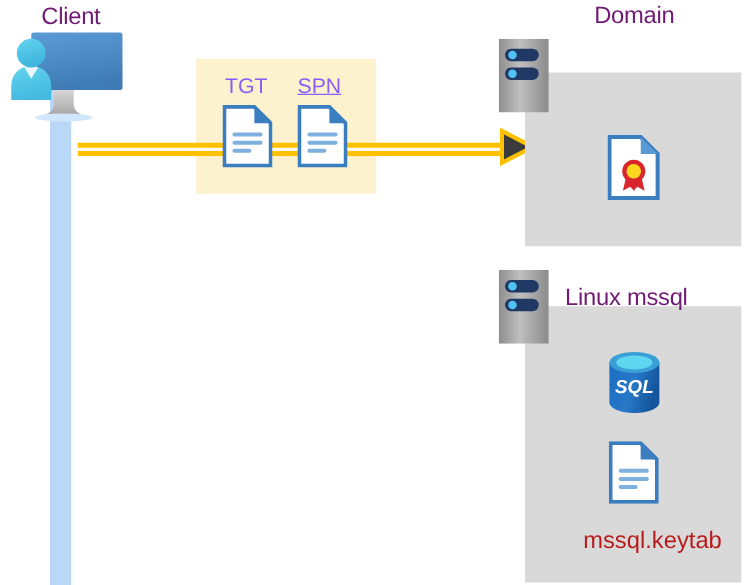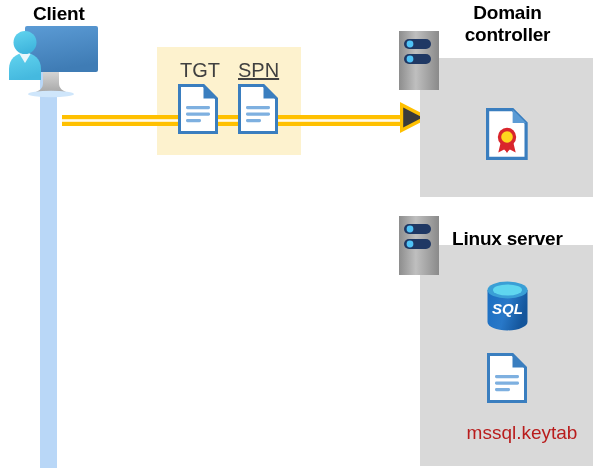--- a/index.html
+++ b/index.html
@@ -18,22 +18,22 @@
     height: 468px;
     background: #ffffff;
     overflow: hidden;
   }
 
   
   .abs { position: absolute; }
 
   
   .title-bold {
-    font-weight: bold;
-    color: #000000;
+    font-weight: normal;
+    color: #701a75;
     letter-spacing: -0.2px;
     line-height: 1.18;
   }
   #client-title {
     left: 33px; top: 3px;
     font-size: 19px;
   }
   #dc-title {
     left: 430px; top: 2px;
     width: 155px;
@@ -56,22 +56,22 @@
   #client-icon { left: 7px; top: 24px; width: 92px; height: 76px; }
 
   
   #yellow-panel {
     left: 157px; top: 47px;
     width: 144px; height: 108px;
     background: #fdf2ce;
   }
   .doc-label {
     position: absolute;
-    font-size: 20px;
-    color: #404040;
+    font-size: 17px;
+    color: #8b5cf6;
     line-height: 1;
   }
   #tgt-label { left: 180px; top: 60px; }
   #spn-label { left: 238px; top: 60px; text-decoration: underline; }
 
   
   #arrow-line {
     left: 62px; top: 112px;
     width: 345px; height: 11px;
   }
@@ -183,21 +183,20 @@
         <rect x="8" y="28.5" width="24" height="3.2" rx="1.4"></rect>
         <rect x="8" y="35" width="15" height="3.2" rx="1.4"></rect>
       </g>
     </svg>
   </div>
 
   <div class="abs grey-box" id="dc-box"></div>
 
   <div class="abs title-bold" id="dc-title">
     <div>Domain</div>
-    <div>controller</div>
   </div>
 
   <div class="abs rack" id="dc-rack">
     <svg width="40" height="59" viewBox="0 0 40 59" xmlns="http://www.w3.org/2000/svg">
       <defs>
         <linearGradient id="rackGrad1" x1="0" y1="0" x2="1" y2="0">
           <stop offset="0%" stop-color="#8d8d8d"></stop>
           <stop offset="42%" stop-color="#bfbfbf"></stop>
           <stop offset="100%" stop-color="#8a8a8a"></stop>
         </linearGradient>
@@ -218,21 +217,21 @@
       <path d="M15.5 31 l-3.2 13.5 l5.8 -3.1 l3.4 3.4 l1.2 -11 z" fill="#d9262c"></path>
       <path d="M26.5 31 l3.2 13.5 l-5.8 -3.1 l-3.4 3.4 l-1.2 -11 z" fill="#d9262c"></path>
 
       <circle cx="21" cy="29" r="9.2" fill="#d9262c"></circle>
       <circle cx="21" cy="29" r="5.8" fill="#ffd61e"></circle>
     </svg>
   </div>
 
   <div class="abs grey-box" id="linux-box"></div>
 
-  <div class="abs title-bold" id="linux-title">Linux server</div>
+  <div class="abs title-bold" id="linux-title">Linux mssql</div>
 
   <div class="abs rack" id="linux-rack">
     <svg width="40" height="59" viewBox="0 0 40 59" xmlns="http://www.w3.org/2000/svg">
       <defs>
         <linearGradient id="rackGrad2" x1="0" y1="0" x2="1" y2="0">
           <stop offset="0%" stop-color="#8d8d8d"></stop>
           <stop offset="42%" stop-color="#bfbfbf"></stop>
           <stop offset="100%" stop-color="#8a8a8a"></stop>
         </linearGradient>
       </defs>

